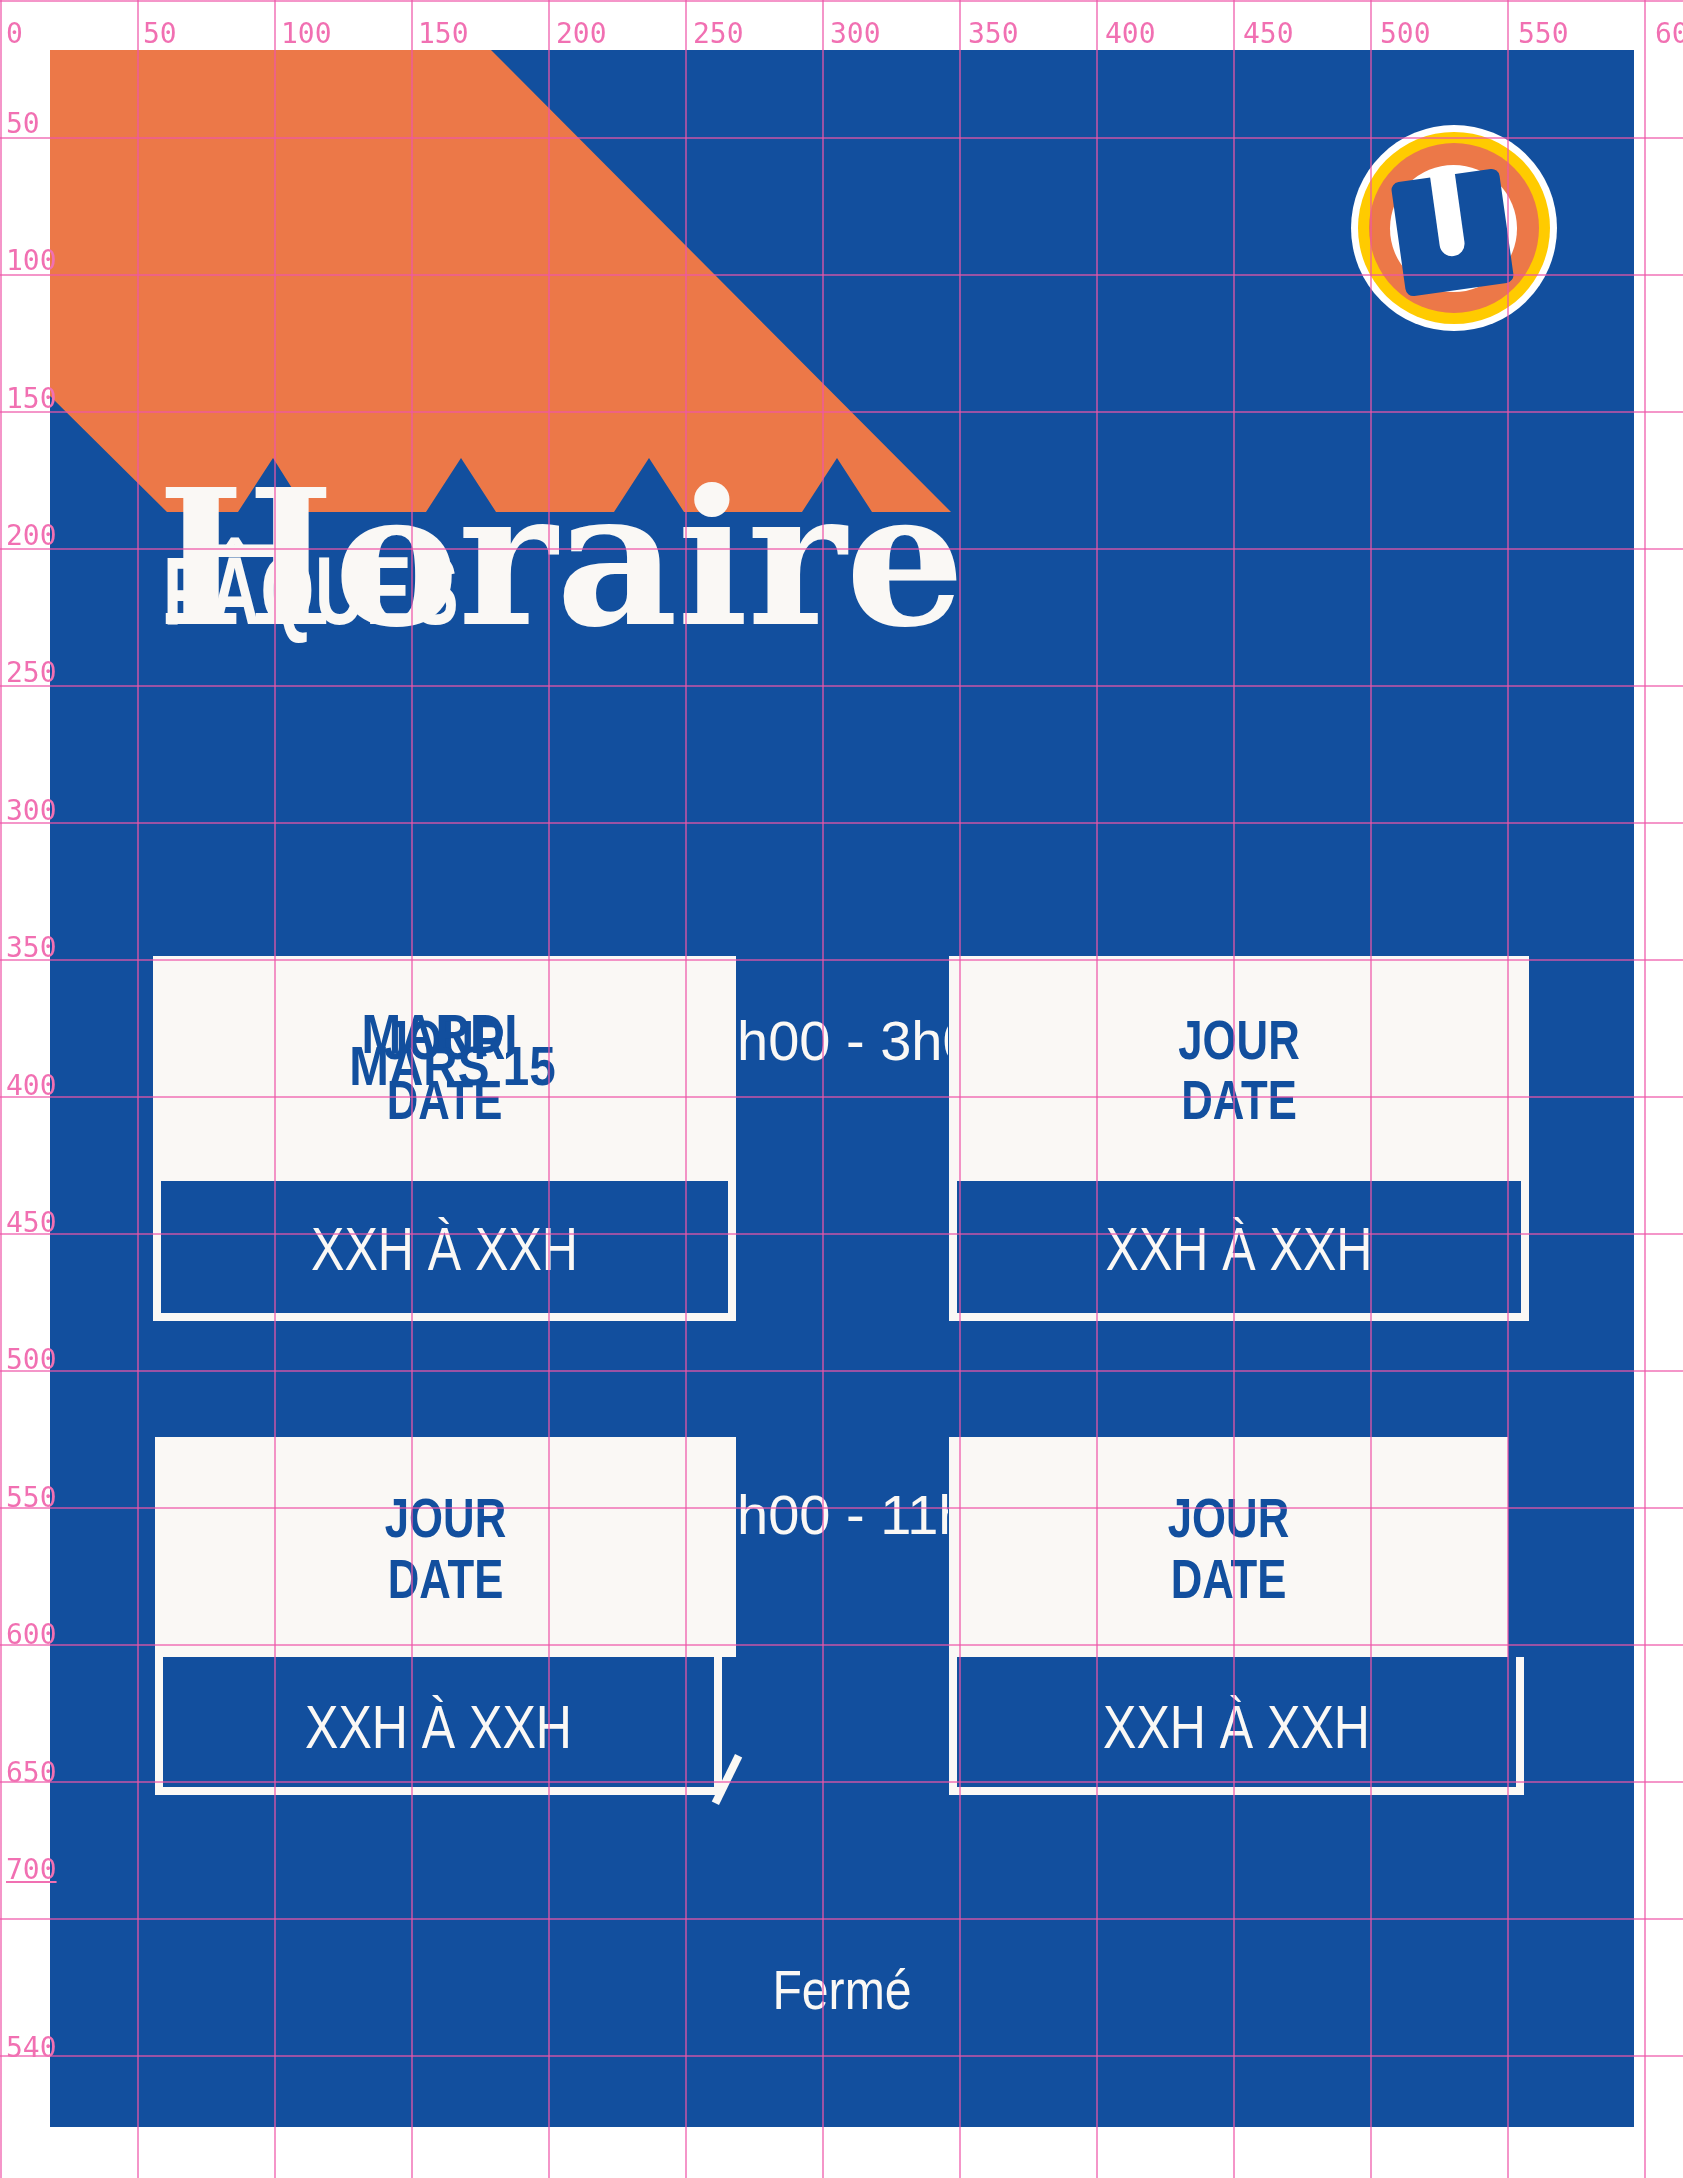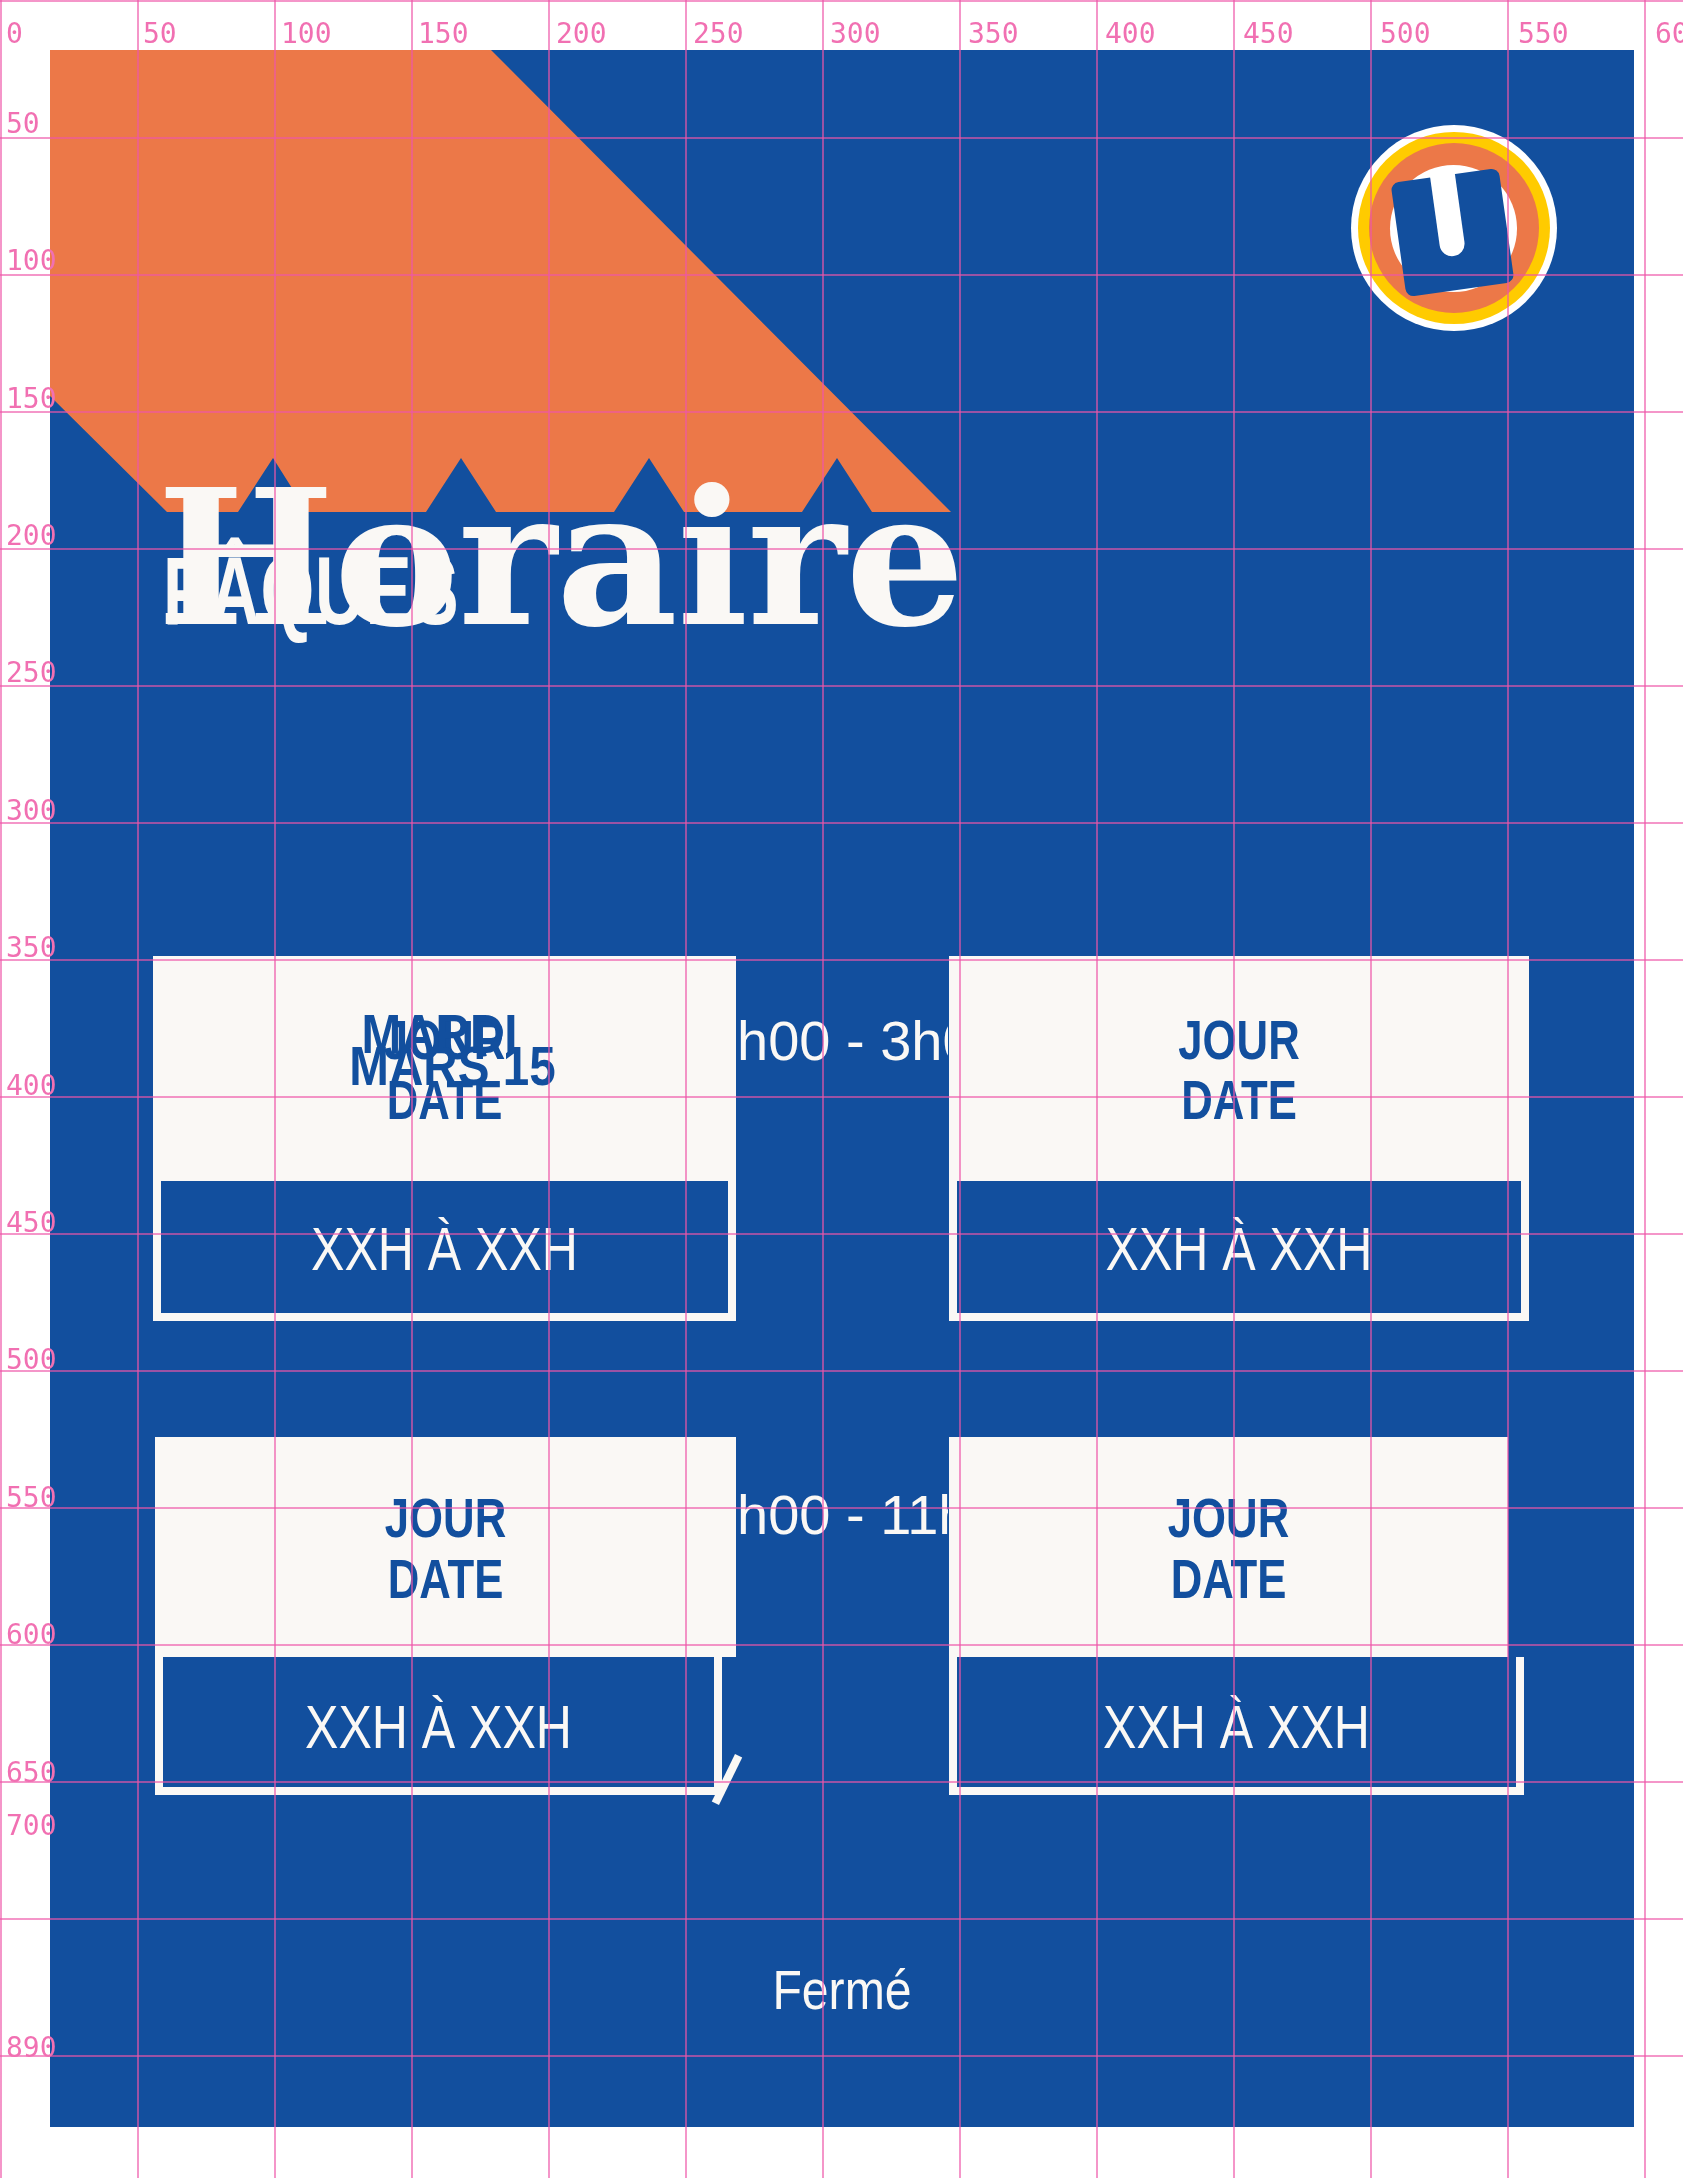--- a/index.html
+++ b/index.html
@@ -163,19 +163,19 @@
       <span class="ruler-label" style="left: 6px; top: 522px;">200</span>
       <span class="ruler-label" style="left: 6px; top: 659px;">250</span>
       <span class="ruler-label" style="left: 6px; top: 797px;">300</span>
       <span class="ruler-label" style="left: 6px; top: 934px;">350</span>
       <span class="ruler-label" style="left: 6px; top: 1072px;">400</span>
       <span class="ruler-label" style="left: 6px; top: 1209px;">450</span>
       <span class="ruler-label" style="left: 6px; top: 1346px;">500</span>
       <span class="ruler-label" style="left: 6px; top: 1484px;">550</span>
       <span class="ruler-label" style="left: 6px; top: 1621px;">600</span>
       <span class="ruler-label" style="left: 6px; top: 1759px; text-align: center;">650</span>
-      <span class="ruler-label" style="left: 6px; top: 1812px;">700</span>
-      <span class="ruler-label" style="left: 6px; top: 2034px;">890</span>
+      <span class="ruler-label" style="left: 6px; top: 1856px; text-decoration: underline;">700</span>
+      <span class="ruler-label" style="left: 6px; top: 2034px;">540</span>
     </div>
 
   <div id="grid-overlay"></div>
 </div>
 
 
 </body></html>

